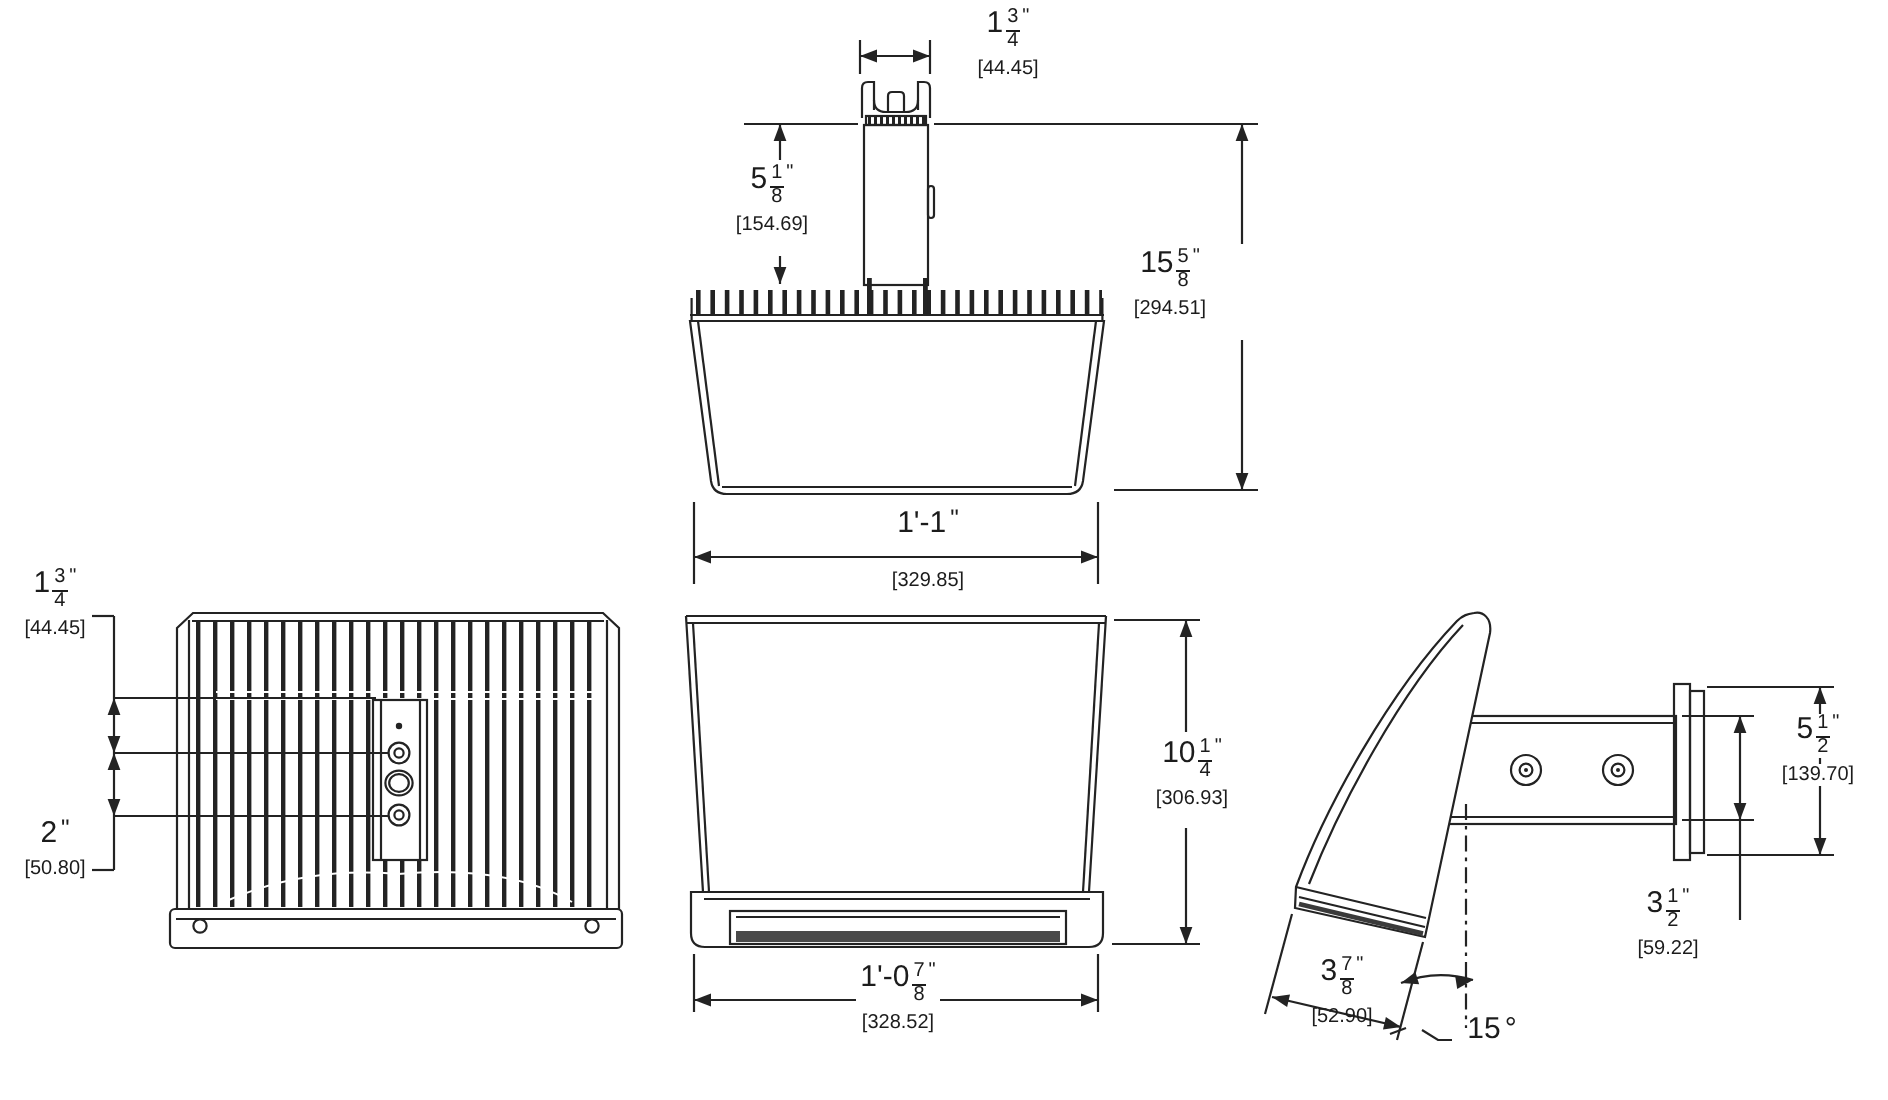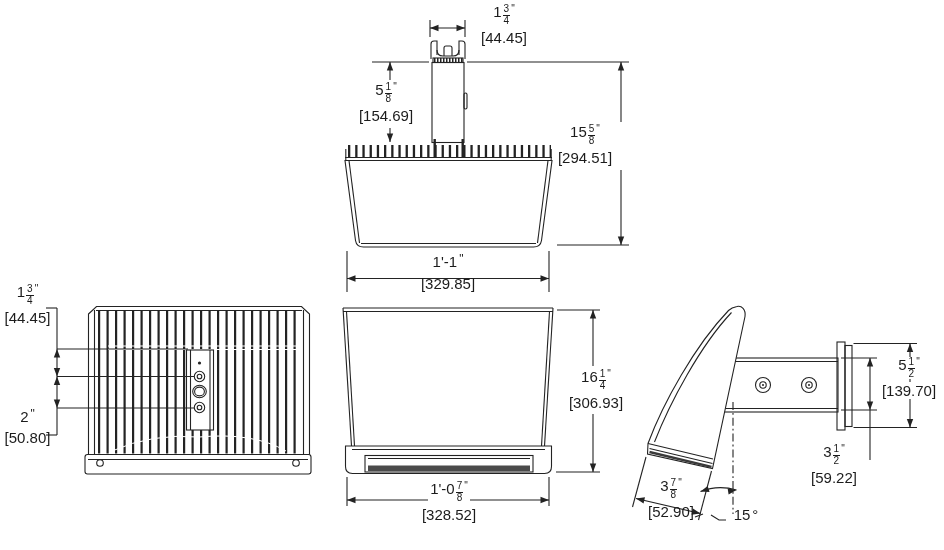--- a/index.html
+++ b/index.html
@@ -5,21 +5,21 @@
   html,body{margin:0;padding:0;background:#fff;}
   #stage{position:relative;width:944px;height:550px;background:#ffffff;overflow:hidden;
          font-family:"Liberation Sans",sans-serif;}
   #linework{position:absolute;left:0;top:0;}
   .dim{position:absolute;text-align:center;color:#1c1c1c;}
   .val{display:flex;justify-content:center;align-items:flex-start;font-size:15px;line-height:1.1;}
   .frac{display:inline-flex;flex-direction:column;font-size:10px;line-height:1.05;margin-left:1px;text-align:center;}
   .fn{border-bottom:1px solid #1c1c1c;padding:0 1px;}
   .fn:empty{border:none;padding:0;}
   .unit{font-size:10px;margin-top:-1px;margin-left:1px;}
-  .mm{font-size:15px;line-height:1.15;margin-top:3px;white-space:nowrap;}
+  .mm{font-size:10px;line-height:1.15;margin-top:3px;white-space:nowrap;}
   .mm:empty{display:none;}
   .wbg{background:#fff;padding:0 2px;align-self:center;}
   .big-unit .unit{font-size:12px;}
 </style>
 </head>
 <body>
 
 <div id="stage">
 
 <svg id="linework" width="944" height="550" viewBox="0 0 944 550">
@@ -237,30 +237,30 @@
         <span>15</span>
         <span class="frac">
           <span class="fn">5</span>
           <span class="fd">8</span>
         </span>
         <span class="unit">"</span>
       </div>
     <div class="mm">[294.51]</div>
   </div>
 
-  <div class="dim big-unit" style="left:408px;top:254px;width:80px">
+  <div class="dim big-unit" style="left:424px;top:254px;width:80px">
     <div class="val">
         <span>1'-1</span>
         <span class="frac">
           <span class="fn"></span>
           <span class="fd"></span>
         </span>
         <span class="unit">"</span>
       </div>
-    <div class="mm" style="margin-top:4px">[329.85]</div>
+    <div class="mm" style="margin-top:14px">[329.85]</div>
   </div>
 
   <div class="dim" style="left:0px;top:284px;width:55px">
     <div class="val">
         <span>1</span>
         <span class="frac">
           <span class="fn">3</span>
           <span class="fd">4</span>
         </span>
         <span class="unit">"</span>
@@ -276,21 +276,21 @@
           <span class="fd"></span>
         </span>
         <span class="unit">"</span>
       </div>
     <div class="mm">[50.80]</div>
   </div>
 
   <div class="dim" style="left:564px;top:369px;width:64px">
     <div class="val">
         <span class="wbg" style="display:inline-flex">
-          <span>16</span>
+          <span>10</span>
           <span class="frac">
             <span class="fn">1</span>
             <span class="fd">4</span>
           </span>
           <span class="unit">"</span>
         </span>
       </div>
     <div class="mm"><span class="wbg">[306.93]</span></div>
   </div>
 

